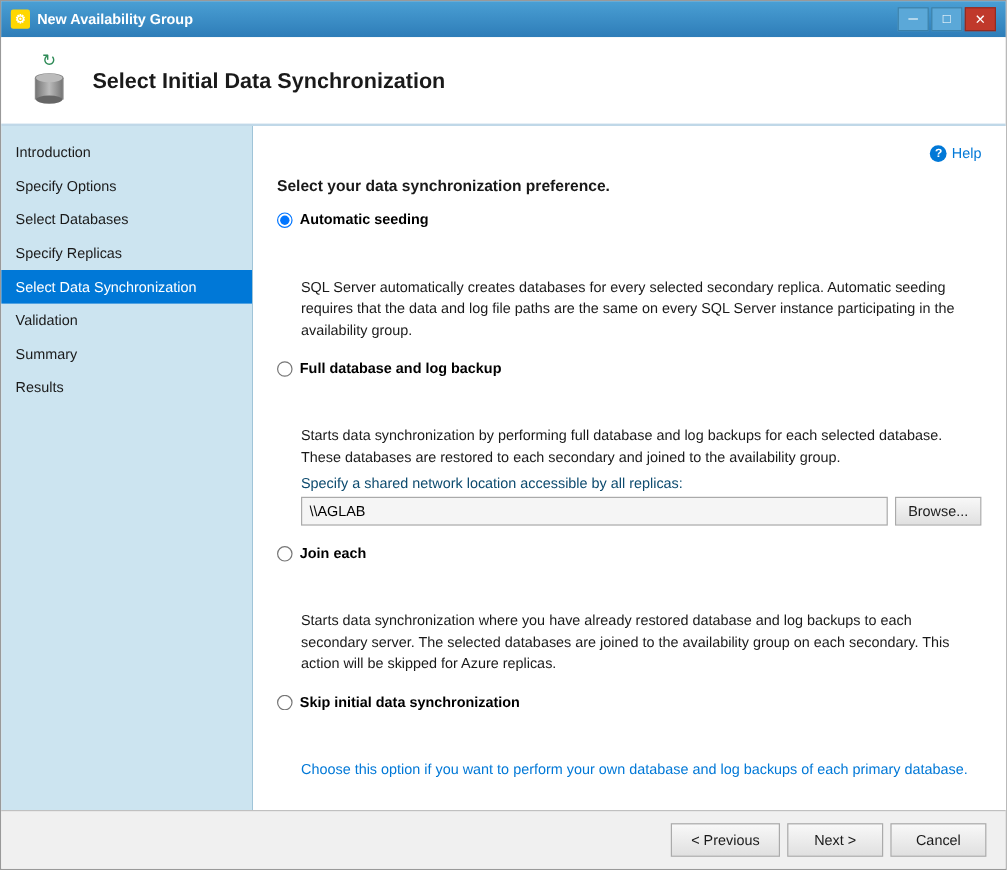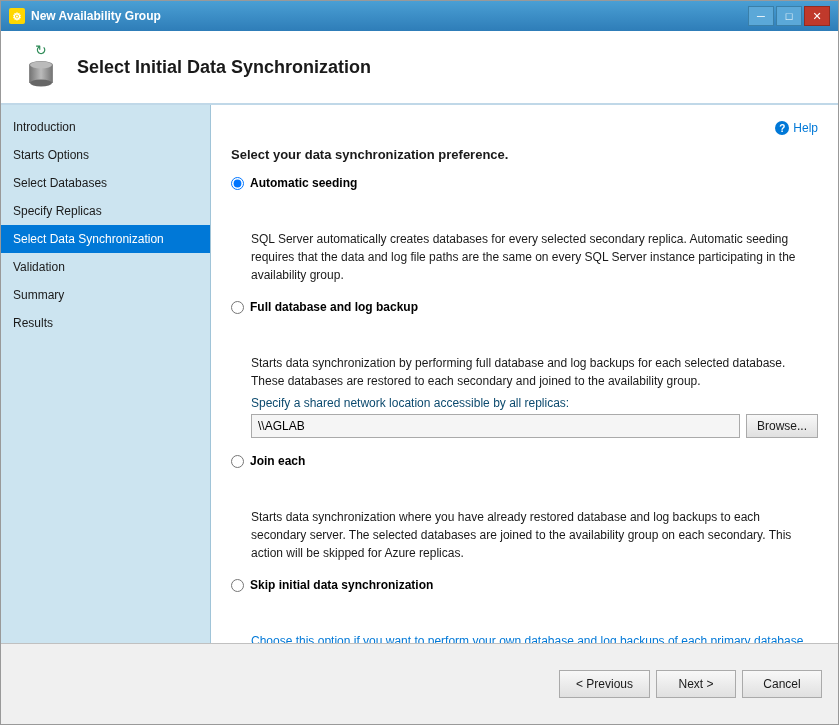--- a/index.html
+++ b/index.html
@@ -219,21 +219,21 @@
 
     .skip-desc {
       color: #0078d7;
       font-size: 12px;
       line-height: 1.5;
     }
 
     .footer {
       background: #f0f0f0;
       border-top: 1px solid #c0c0c0;
-      padding: 26px 16px;
+      padding: 10px 16px;
       display: flex;
       justify-content: flex-end;
       gap: 6px;
       align-items: center;
     }
 
     .footer-btn {
       height: 28px;
       padding: 0 16px;
       border: 1px solid #aaa;
@@ -288,21 +288,21 @@
     <h1 class="header-title">Select Initial Data Synchronization</h1>
   </div>
 
   <div class="main-content">
 
     <div class="sidebar">
       <div class="sidebar-item">
         <span>Introduction</span>
       </div>
       <div class="sidebar-item">
-        <span>Starts Options</span>
+        <span>Specify Options</span>
       </div>
       <div class="sidebar-item">
         <span>Select Databases</span>
       </div>
       <div class="sidebar-item">
         <span>Specify Replicas</span>
       </div>
       <div class="sidebar-item active">
         <span>Select Data Synchronization</span>
       </div>

